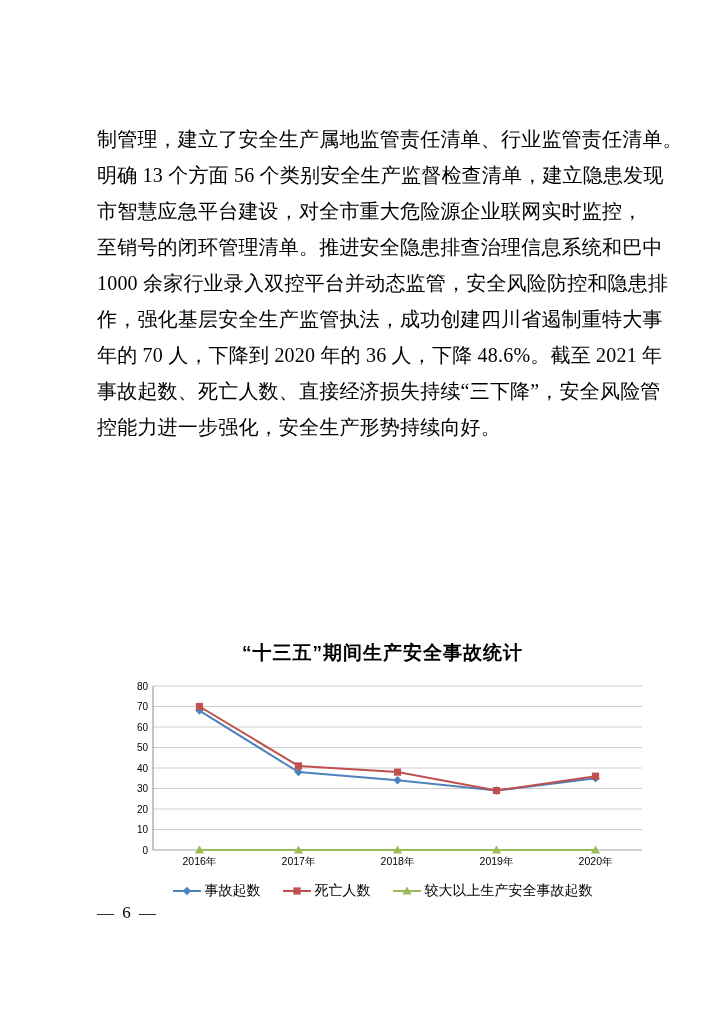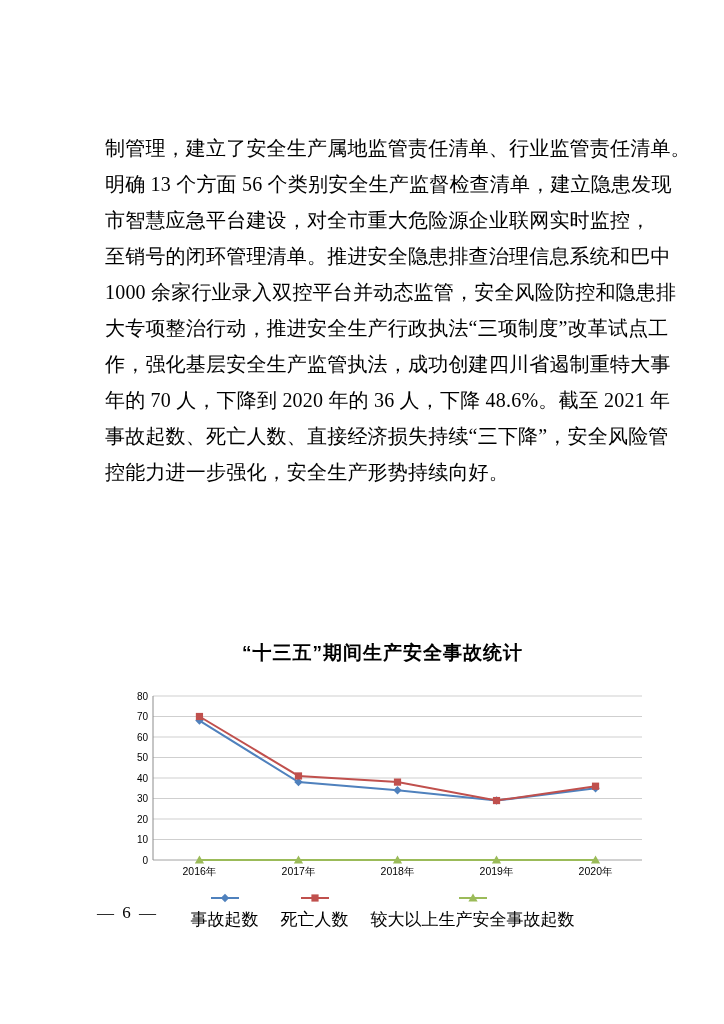--- a/index.html
+++ b/index.html
@@ -6,23 +6,22 @@
   .page{
     position:relative;
     width:724px;height:1024px;
     background:#ffffff;
     overflow:hidden;
     font-family:"Liberation Serif","DejaVu Serif",serif;
     color:#000000;
   }
   .body-text{
     position:absolute;
-    left:97px;top:130px;
+    left:97px;top:121px;
     width:541px;
-    margin-left:8px;
   }
   .t-line{
     font-size:20px;
     line-height:36px;
     text-align:justify;
     text-align-last:justify;
     white-space:nowrap;
     letter-spacing:0.2px;
   }
   .t-line.last{
@@ -33,59 +32,57 @@
     position:absolute;
     left:115px;top:640px;
     width:535px;
   }
   .chart-title{
     text-align:center;
     font-family:"Liberation Sans","DejaVu Sans",sans-serif;
     font-weight:bold;
     font-size:19px;
     letter-spacing:1px;
-    margin-bottom:20px;
+    margin-bottom:10px;
   }
   #chart-svg{display:block;}
   .chart-legend{
     margin-top:4px;
     display:flex;
     justify-content:center;
     align-items:center;
     gap:22px;
   }
   .legend-item{
     display:flex;
     align-items:center;
     gap:4px;
     font-family:"Liberation Sans","DejaVu Sans",sans-serif;
-    font-size:17px;
+    font-size:14px;
     color:#000;
-    flex-direction:column;
   }
   .footer{
     position:absolute;
     left:97px;top:903px;
     font-size:17px;
     letter-spacing:2px;
     color:#000;
   }
 </style>
 </head>
 <body>
 
 <div class="page">
 
   <div class="body-text" id="body-text">
       <div class="t-line">制管理，建立了安全生产属地监管责任清单、行业监管责任清单。</div>
       <div class="t-line">明确 13 个方面 56 个类别安全生产监督检查清单，建立隐患发现</div>
       <div class="t-line">市智慧应急平台建设，对全市重大危险源企业联网实时监控，</div>
       <div class="t-line">至销号的闭环管理清单。推进安全隐患排查治理信息系统和巴中</div>
       <div class="t-line">1000 余家行业录入双控平台并动态监管，安全风险防控和隐患排</div>
-      <div class="t-line">大专项整治行动，推进安全生产行政执法“三项制度”改革试点工</div>
       <div class="t-line">作，强化基层安全生产监管执法，成功创建四川省遏制重特大事</div>
       <div class="t-line">年的 70 人，下降到 2020 年的 36 人，下降 48.6%。截至 2021 年</div>
       <div class="t-line">事故起数、死亡人数、直接经济损失持续“三下降”，安全风险管</div>
       <div class="t-line last">控能力进一步强化，安全生产形势持续向好。</div>
     </div>
 
   <div class="chart-block">
     <div class="chart-title">“十三五”期间生产安全事故统计</div>
     <svg id="chart-svg" width="535" height="202">
         <line x1="38" y1="174" x2="527" y2="174" stroke="#8c8c8c" stroke-width="0.8"></line>

